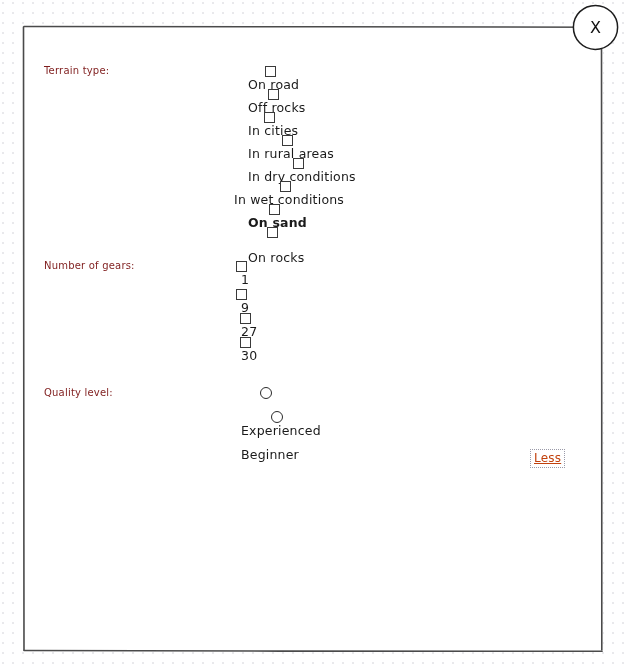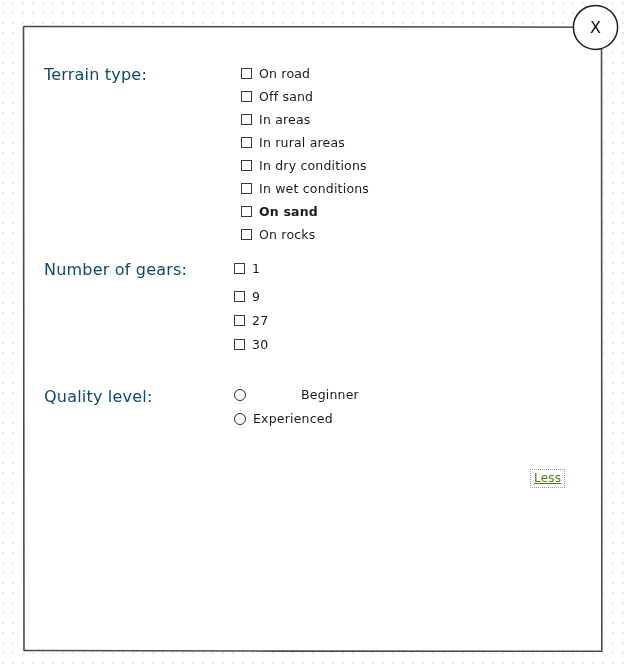--- a/index.html
+++ b/index.html
@@ -47,31 +47,32 @@
   
   #content {
     position: absolute;
     left: 0; top: 0;
     width: 581px;
     height: 627px;
   }
 
   .field-label {
     position: absolute;
-    font-size: 16px;
-    color: #0c4a6e;
+    font-size: 10px;
+    color: #7f1d1d;
     letter-spacing: 0.2px;
     white-space: nowrap;
   }
 
   .option-row {
     position: absolute;
     display: flex;
     align-items: center;
     white-space: nowrap;
+    flex-direction: column;
   }
   .option-row .opt-label {
     font-size: 12.5px;
     color: #1a1a1a;
     letter-spacing: 0.2px;
     margin-left: 7px;
   }
 
   .checkbox-box {
     width: 11px;
@@ -90,25 +91,25 @@
     background: #ffffff;
     box-sizing: border-box;
     flex: 0 0 auto;
     display: block;
   }
 
   
   #less-link {
     position: absolute;
     left: 508px;
-    top: 444px;
+    top: 424px;
     padding: 2px 3px;
     border: 1px dotted #9a9aa8;
     font-size: 12px;
-    color: #4d7c0f;
+    color: #c2410c;
     text-decoration: underline;
     letter-spacing: 0.2px;
     background: transparent;
     cursor: pointer;
     line-height: 13px;
   }
 
   
   #close-button {
     position: absolute;
@@ -150,49 +151,49 @@
 
     <div class="field-label" style="left:22px; top:40px;">Terrain type:</div>
 
     <div class="option-row" style="left:219px; top:41px;">
       <span class="checkbox-box"></span>
       <span class="opt-label">On road</span>
     </div>
 
     <div class="option-row" style="left:219px; top:64px;">
       <span class="checkbox-box"></span>
-      <span class="opt-label">Off sand</span>
+      <span class="opt-label">Off rocks</span>
     </div>
 
     <div class="option-row" style="left:219px; top:87px;">
       <span class="checkbox-box"></span>
-      <span class="opt-label">In areas</span>
+      <span class="opt-label">In cities</span>
     </div>
 
     <div class="option-row" style="left:219px; top:110px;">
       <span class="checkbox-box"></span>
       <span class="opt-label">In rural areas</span>
     </div>
 
     <div class="option-row" style="left:219px; top:133px;">
       <span class="checkbox-box"></span>
       <span class="opt-label">In dry conditions</span>
     </div>
 
-    <div class="option-row" style="left:219px; top:156px;">
+    <div class="option-row" style="left:205px; top:156px;">
       <span class="checkbox-box"></span>
       <span class="opt-label">In wet conditions</span>
     </div>
 
     <div class="option-row" style="left:219px; top:179px;font-weight:bold;">
       <span class="checkbox-box"></span>
       <span class="opt-label">On sand</span>
     </div>
 
-    <div class="option-row" style="left:219px; top:202px;">
+    <div class="option-row" style="left:219px; top:202px;gap:12px;">
       <span class="checkbox-box"></span>
       <span class="opt-label">On rocks</span>
     </div>
 
     <div class="field-label" style="left:22px; top:235px;">Number of gears:</div>
 
     <div class="option-row" style="left:212px; top:236px;">
       <span class="checkbox-box"></span>
       <span class="opt-label">1</span>
     </div>

